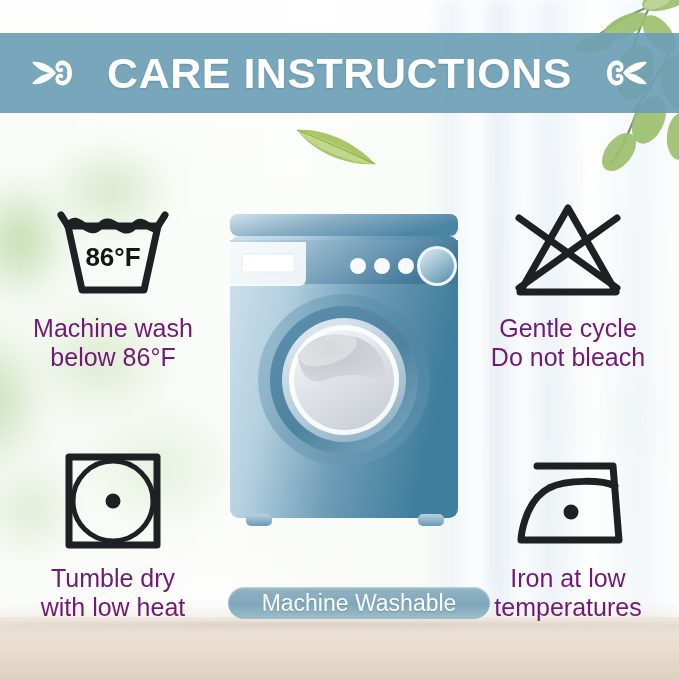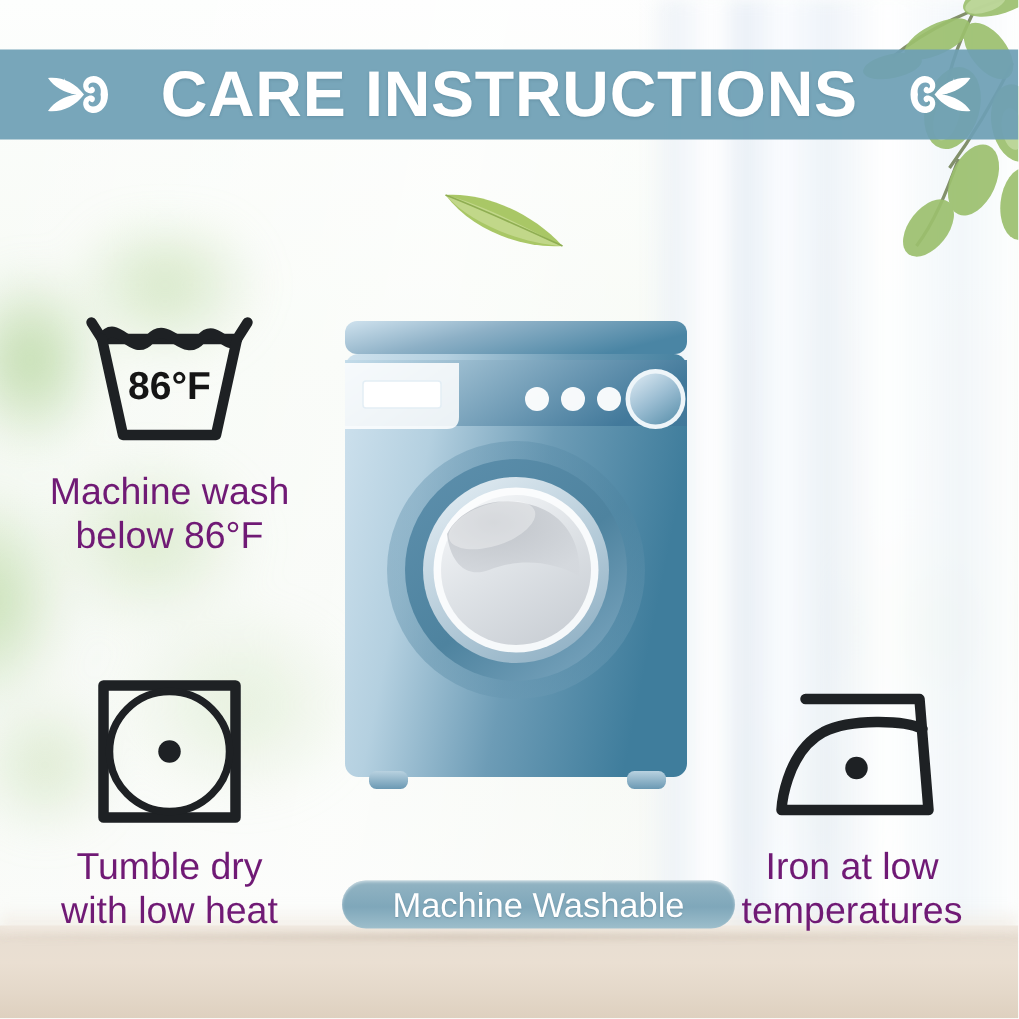--- a/index.html
+++ b/index.html
@@ -85,21 +85,21 @@
   
   .branch { position:absolute; right:-10px; top:-14px; width: 190px; height: 200px; }
 
   
   .float-leaf { position:absolute; left: 293px; top: 122px; width: 86px; height: 48px; }
 
   
   .banner {
     position: absolute;
     left: 0; right: 0; top: 33px;
-    height: 60px;
+    height: 80px;
     background: rgba(110,159,181,0.93);
     display: flex;
     align-items: center;
     justify-content: center;
     gap: 26px;
   }
   .banner-title {
     color: #ffffff;
     font-size: 43px;
     font-weight: bold;
@@ -233,20 +233,33 @@
             <path d="M30 30 L44 94 L106 94 L120 30"></path>
           </g>
         </svg>
         <div class="tub-temp">86°F</div>
       </div>
     </div>
     <div class="caption">Machine wash
 below 86°F</div>
   </div>
 
+  <div class="cell" id="cell-bleach">
+    <div class="glyph">
+      <svg viewBox="0 0 150 112" width="150" height="112">
+        <g fill="none" stroke="#1e2124" stroke-width="7" stroke-linecap="round" stroke-linejoin="round">
+          <path d="M75 12 L123 96 L27 96 Z"></path>
+          <path d="M26 22 L124 92"></path>
+          <path d="M124 22 L26 92"></path>
+        </g>
+      </svg>
+    </div>
+    <div class="caption">Gentle cycle
+Do not bleach</div>
+  </div>
 
   <div class="cell" id="cell-dry">
     <div class="glyph">
       <svg viewBox="0 0 150 112" width="150" height="112">
         <g fill="none" stroke="#1e2124" stroke-width="7" stroke-linejoin="round">
           <rect x="31" y="11" width="88" height="88"></rect>
           <circle cx="75" cy="55" r="40" stroke-width="5"></circle>
         </g>
         <circle cx="75" cy="55" r="7.5" fill="#1e2124"></circle>
       </svg>

